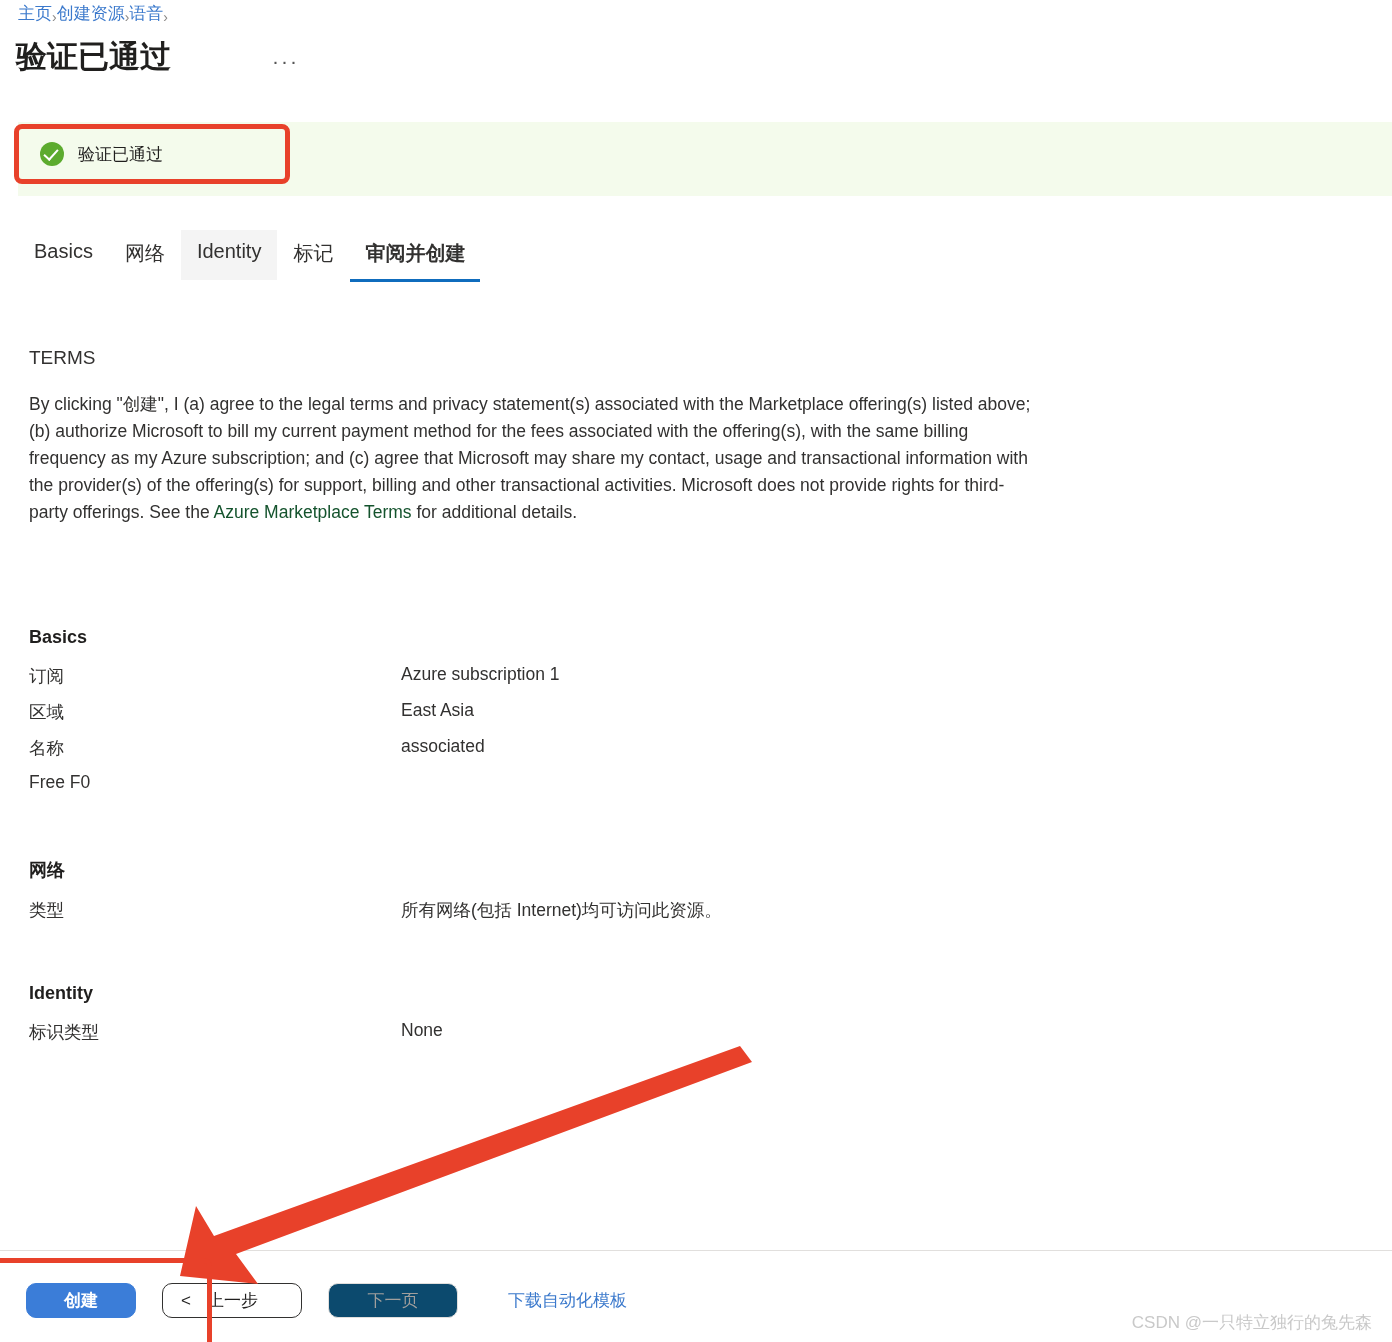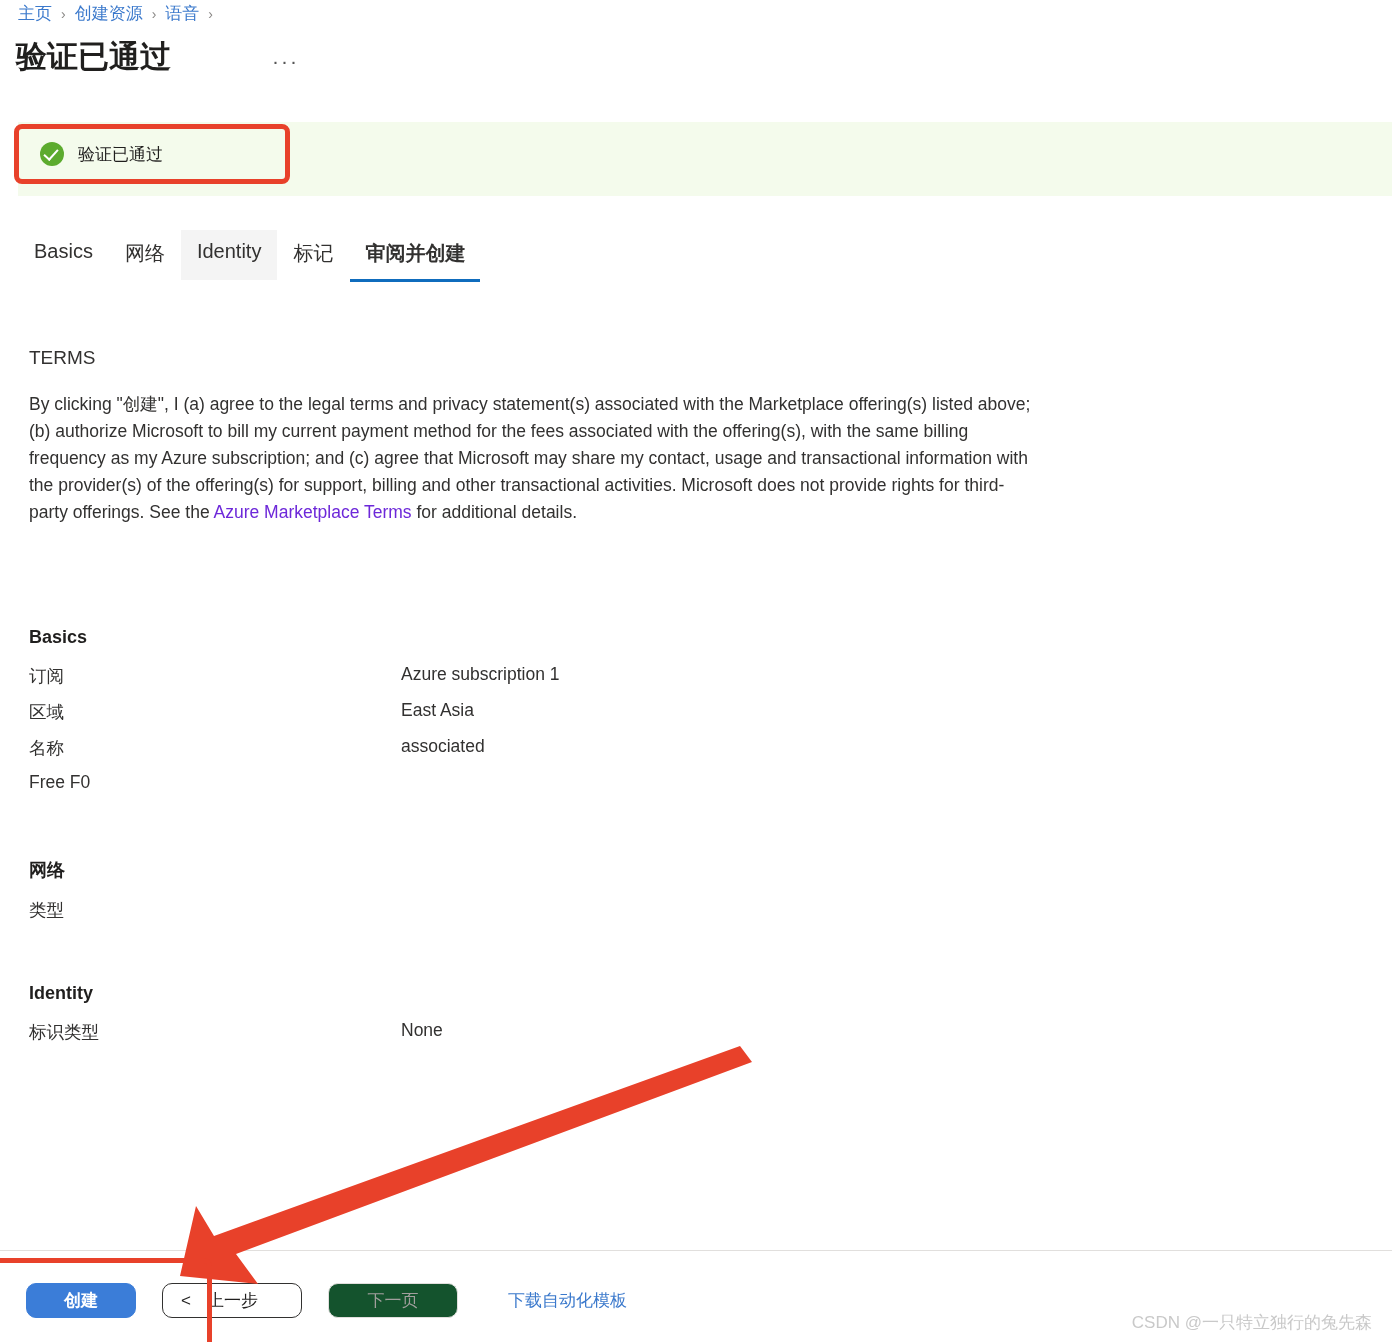--- a/index.html
+++ b/index.html
@@ -16,22 +16,21 @@
     overflow: hidden;
   }
 
   
   .breadcrumb {
     position: absolute;
     left: 18px;
     top: 2px;
     font-size: 17px;
     display: flex;
-    align-items: center;
-    gap: 9px;
+    align-items: flex-end;
     white-space: nowrap;
   }
   .crumb-link {
     color: #3b79cc;
     text-decoration: none;
     cursor: pointer;
   }
   .crumb-sep {
     color: #8a8886;
     font-size: 14px;
@@ -184,21 +183,21 @@
   .terms-body {
     position: absolute;
     left: 29px;
     top: 391px;
     width: 1006px;
     font-size: 17.5px;
     line-height: 27px;
     color: #323130;
   }
   .terms-link {
-    color: #6d28d9;
+    color: #14532d;
     text-decoration: none;
     cursor: pointer;
   }
 
   
   .section {
     position: absolute;
     left: 29px;
     width: 900px;
   }
@@ -277,21 +276,21 @@
   .btn-default {
     background: #ffffff;
     color: #201f1e;
     border: 1px solid #323130;
     width: 140px;
     justify-content: flex-start;
     padding-left: 18px;
     gap: 16px;
   }
   .btn-disabled {
-    background: #14532d;
+    background: #0c4a6e;
     color: #a19f9d;
     border: 1px solid #e1dfdd;
     width: 130px;
     cursor: default;
   }
   .footer-link {
     font-size: 17px;
     color: #3b79cc;
     text-decoration: none;
     cursor: pointer;
@@ -367,20 +366,21 @@
   </div>
   <div class="kv-row">
     <div class="kv-val">Free F0</div>
   </div>
 </div>
 
 <div class="section" id="section-network">
   <div class="section-title">网络</div>
   <div class="kv-row">
     <div class="kv-key">类型</div>
+    <div class="kv-val">所有网络(包括 Internet)均可访问此资源。</div>
   </div>
 </div>
 
 <div class="section" id="section-identity">
   <div class="section-title">Identity</div>
   <div class="kv-row">
     <div class="kv-key">标识类型</div>
     <div class="kv-val">None</div>
   </div>
 </div>

